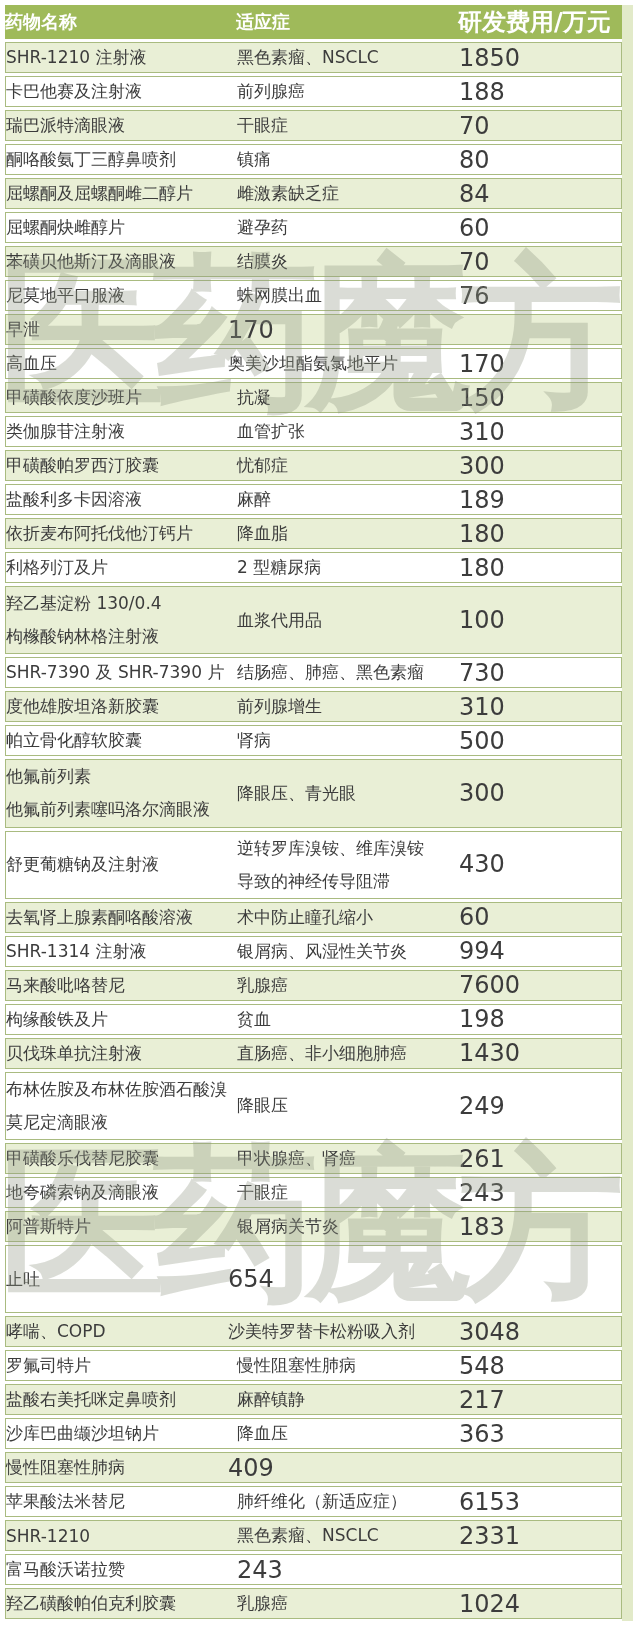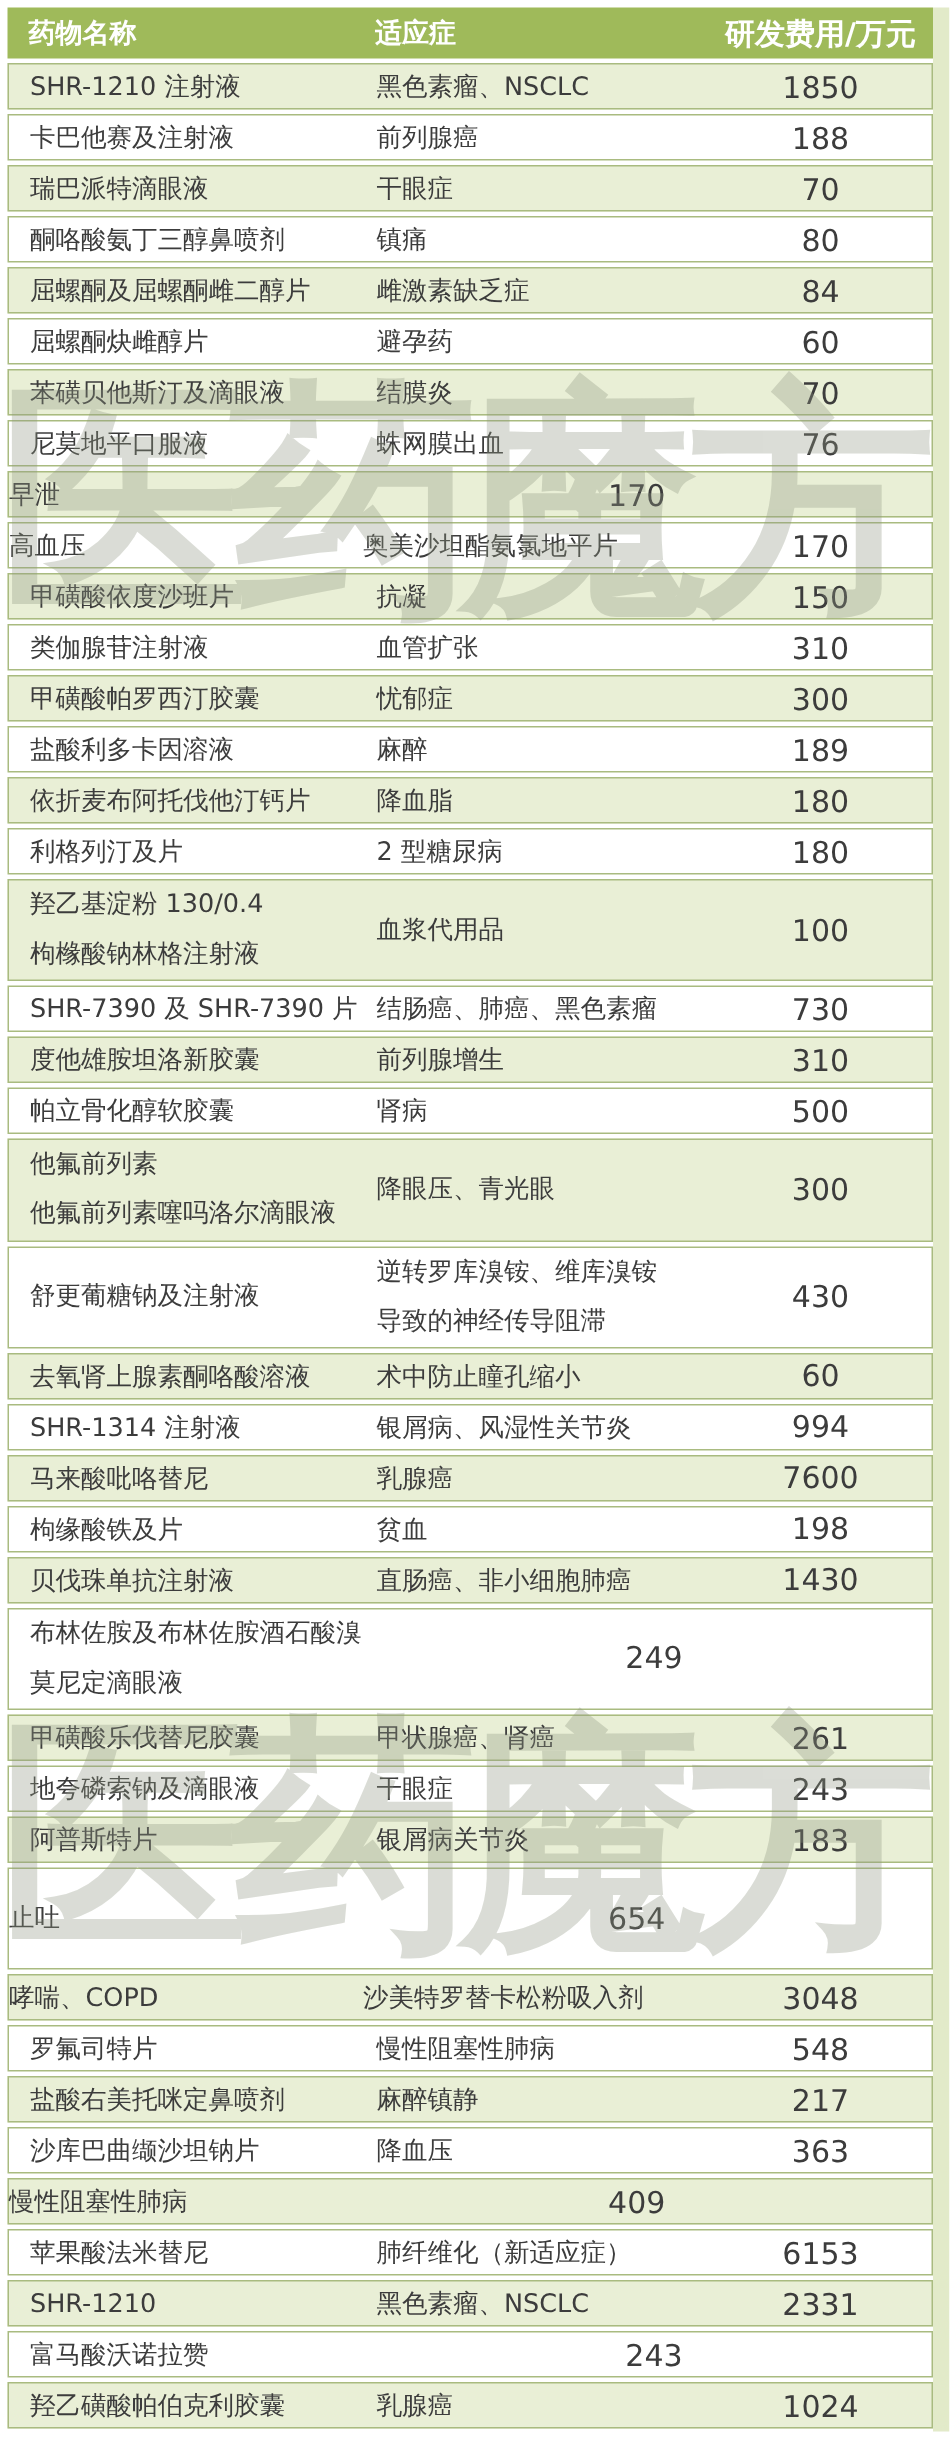--- a/index.html
+++ b/index.html
@@ -13,23 +13,23 @@
   .page{position:absolute;inset:0;}
   .right-gutter{position:absolute;top:5px;right:0;width:11px;height:1616px;background:var(--gutter-bg);}
   .table{position:absolute;top:5px;left:5px;width:617px;z-index:1;}
   .header-row{height:34px;background:var(--header-bg);display:flex;align-items:center;color:#ffffff;font-weight:bold;font-size:18px;}
   .row{display:flex;align-items:center;margin-top:3px;border:1px solid var(--border);min-height:29px;font-size:17px;color:var(--body-text);}
   .row.alt{background:var(--row-alt-bg);}
   .row.plain{background:var(--row-bg);}
   .row.tall{min-height:66px;}
   .row.tall .cell{line-height:1.95;}
   .cell{white-space:pre-line;}
-  .c1{width:231px;padding-left:14px;flex-shrink:0;}
+  .c1{width:231px;flex-shrink:0;}
   .c2{width:222px;flex-shrink:0;}
-  .c3{flex:1;text-align:center;font-size:20px;}
+  .c3{flex:1;font-size:24px;}
   .watermark{
     position:absolute;left:0;width:617px;z-index:5;pointer-events:none;
     font-size:165px;font-weight:bold;line-height:1;letter-spacing:-12px;
     color:var(--watermark);opacity:.32;white-space:nowrap;
   }
   .wm1{top:252px;}
   .wm2{top:1142px;}
 </style>
 </head>
 <body style="--header-bg: #9fba5a; --row-alt-bg: #e9efd6; --row-bg: #ffffff; --border: #a9bb80; --body-text: #3c3c3c; --gutter-bg: #e2eac9; --watermark: #8f9682;">
@@ -177,20 +177,21 @@
           <div class="cell c3">198</div>
         </div>
         <div class="row alt">
           <div class="cell c1">贝伐珠单抗注射液</div>
           <div class="cell c2">直肠癌、非小细胞肺癌</div>
           <div class="cell c3">1430</div>
         </div>
         <div class="row plain tall">
           <div class="cell c1">布林佐胺及布林佐胺酒石酸溴
 莫尼定滴眼液</div>
+          <div class="cell c2">降眼压</div>
           <div class="cell c3">249</div>
         </div>
         <div class="row alt">
           <div class="cell c1">甲磺酸乐伐替尼胶囊</div>
           <div class="cell c2">甲状腺癌、肾癌</div>
           <div class="cell c3">261</div>
         </div>
         <div class="row plain">
           <div class="cell c1">地夸磷索钠及滴眼液</div>
           <div class="cell c2">干眼症</div>

